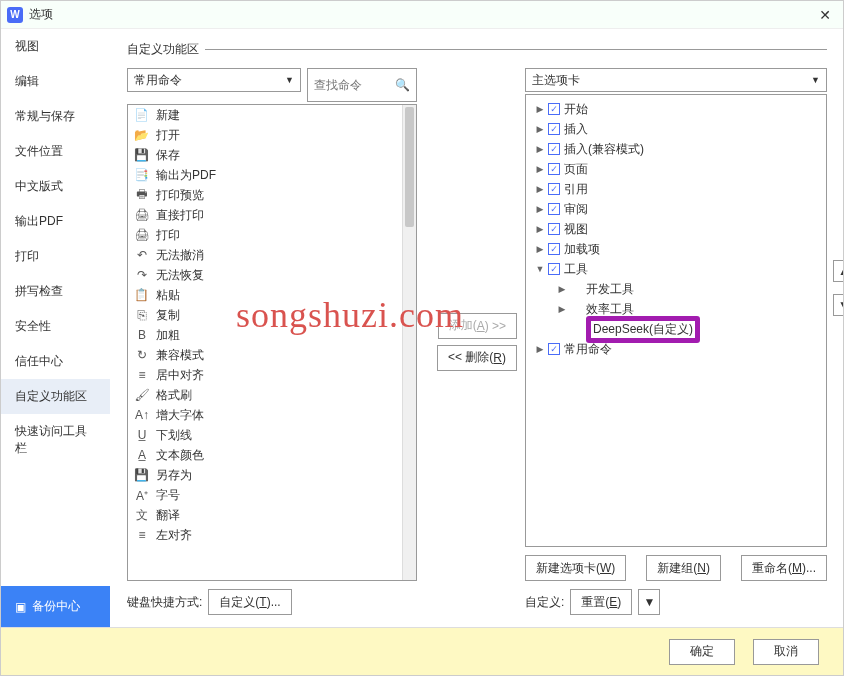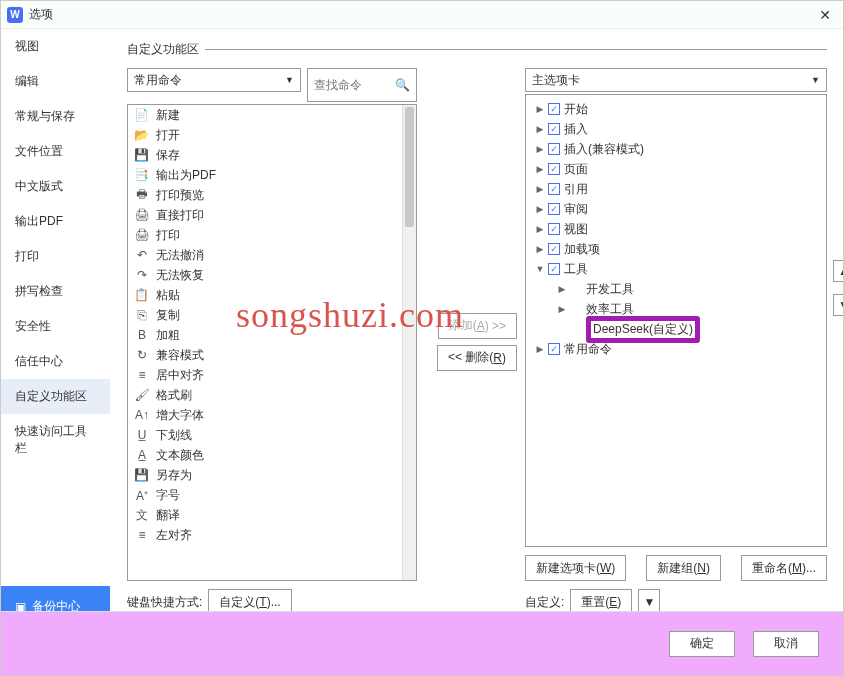--- a/index.html
+++ b/index.html
@@ -33,21 +33,21 @@
 .thumb{position:absolute;left:2px;right:2px;top:2px;height:120px;background:#c8c8c8;border-radius:2px}
 .tree{border:1px solid #999;flex:1;padding:4px 2px;overflow:auto;background:#fff;position:relative}
 .tree-row{display:flex;align-items:center;height:20px;padding-left:4px;gap:2px}
 .exp{width:12px;text-align:center;color:#666;cursor:pointer;font-size:9px}
 .chk{width:12px;height:12px;border:1px solid #4a6cf7;display:inline-flex;align-items:center;justify-content:center;font-size:9px;color:#4a6cf7;margin-right:2px}
 .highlight{border:5px solid #a21caf;border-radius:3px;padding:0 2px}
 .btn{border:1px solid #999;background:#fff;padding:4px 10px;cursor:pointer;height:26px;display:inline-flex;align-items:center;white-space:nowrap}
 .btn:disabled,.btn.disabled{color:#aaa;cursor:default}
 .btn-small{border:1px solid #999;background:#fff;width:22px;height:22px;display:flex;align-items:center;justify-content:center;cursor:pointer}
 .bottom-row{display:flex;align-items:center;margin-top:8px;gap:6px}
-.footer{position:absolute;bottom:0;left:0;right:0;height:64px;border-top:1px solid #ddd;display:flex;align-items:center;justify-content:flex-end;padding:0 24px;gap:18px;background:#f0abfc}
+.footer{position:absolute;bottom:0;left:0;right:0;height:48px;border-top:1px solid #ddd;display:flex;align-items:center;justify-content:flex-end;padding:0 24px;gap:18px;background:#fef9c3}
 .footer .btn{padding:4px 20px}
 .under{text-decoration:underline}
 .watermark{position:absolute;left:235px;top:293px;font-size:36px;color:#d9534f;font-family:Georgia,serif;pointer-events:none;z-index:50;letter-spacing:1px}
 .updown{position:absolute;right:-28px;top:192px;display:flex;flex-direction:column;gap:12px}
 .side-spacer{flex:1}
 .lbl{margin-bottom:4px}
 .magnifier{color:#999;font-size:12px}
 </style>
 </head>
 <body>

